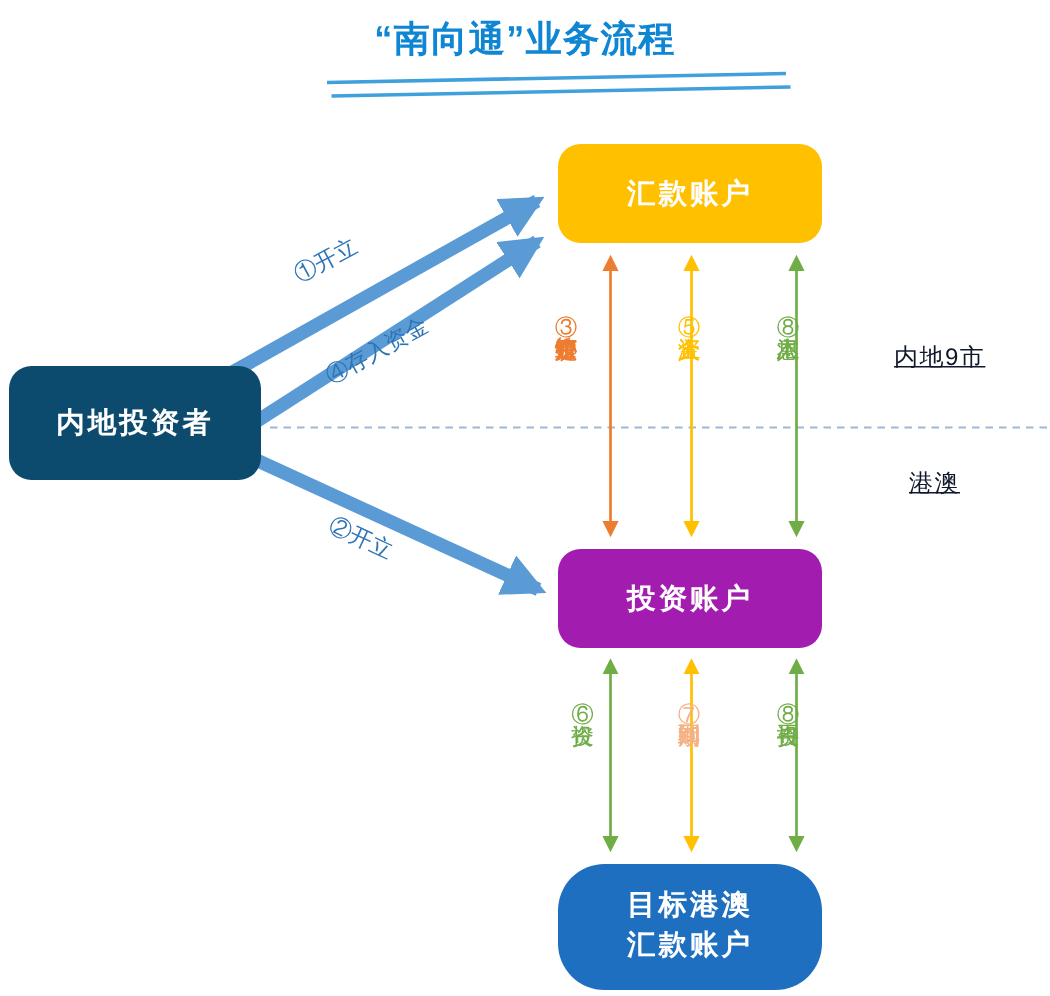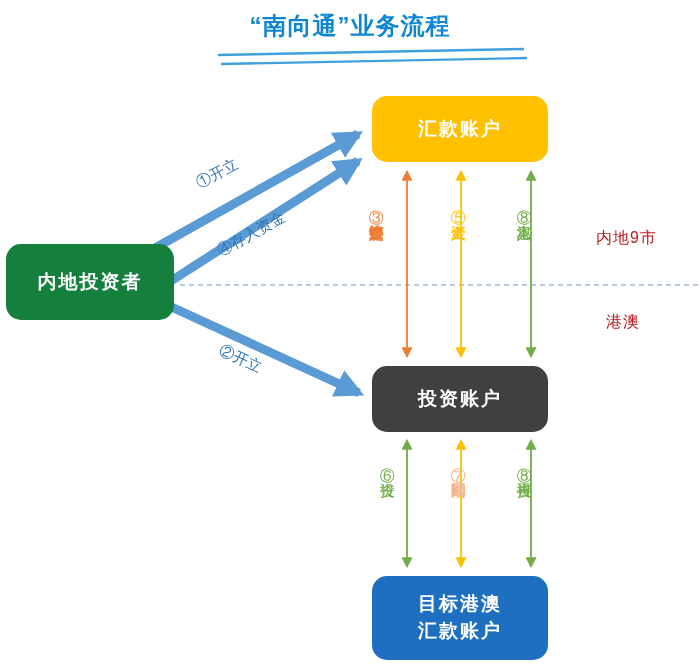--- a/index.html
+++ b/index.html
@@ -4,38 +4,38 @@
 <style>
   html,body{margin:0;padding:0;background:#ffffff;}
   .canvas{position:relative;width:700px;height:664px;background:#ffffff;overflow:hidden;
           font-family:"Liberation Sans",sans-serif;}
   svg.layer{position:absolute;left:0;top:0;z-index:1;}
   .title{position:absolute;left:0;top:10px;width:100%;text-align:center;
          font-size:24px;font-weight:bold;color:#0E86D4;z-index:3;letter-spacing:1px;}
   .node{position:absolute;z-index:2;display:flex;flex-direction:column;align-items:center;
         justify-content:center;color:#ffffff;font-weight:bold;font-size:19px;
         border-radius:15px;letter-spacing:2px;text-align:center;}
-  .node-investor{left:6px;top:244px;width:168px;height:76px;background:#15803d;}
+  .node-investor{left:6px;top:244px;width:168px;height:76px;background:#0c4a6e;}
   .node-remittance{left:372px;top:96px;width:176px;height:66px;background:#FFC000;}
-  .node-investment{left:372px;top:366px;width:176px;height:66px;background:#404040;}
-  .node-product{left:372px;top:576px;width:176px;height:84px;background:#1E6FC0;line-height:1.4;}
+  .node-investment{left:372px;top:366px;width:176px;height:66px;background:#a21caf;}
+  .node-product{left:372px;top:576px;width:176px;height:84px;background:#1E6FC0;line-height:1.4;border-radius:31px;}
   .edge-label{position:absolute;z-index:3;font-size:15px;color:#2E74B5;
               transform-origin:left top;white-space:nowrap;}
   .lbl-open-remit{left:193px;top:176px;transform:rotate(-28deg);}
   .lbl-deposit{left:214px;top:244px;transform:rotate(-29deg);}
   .lbl-open-invest{left:224px;top:341px;transform:rotate(25deg);}
   .vlabel{position:absolute;z-index:3;writing-mode:vertical-rl;text-orientation:mixed;
           font-size:15px;line-height:1.35;}
   .lbl-bind{left:366px;top:198px;height:80px;color:#ED7D31;}
   .lbl-remit-in{left:448px;top:198px;color:#FFC000;}
   .lbl-principal{left:514px;top:198px;color:#70AD47;}
   .lbl-invest{left:377px;top:456px;color:#70AD47;}
   .lbl-redeem{left:448px;top:456px;color:#F4B183;}
   .lbl-reinvest{left:514px;top:456px;color:#70AD47;}
-  .region-label{position:absolute;z-index:3;font-size:16px;color:#b91c1c;letter-spacing:1px;}
+  .region-label{position:absolute;z-index:3;font-size:16px;color:#0f172a;letter-spacing:1px;text-decoration:underline;}
   .region-mainland{left:596px;top:228px;}
   .region-hkmacau{left:606px;top:312px;}
 </style>
 </head>
 <body>
 
 <div class="canvas">
 
   <svg class="layer" width="700" height="664" viewBox="0 0 700 664">
     <defs>

